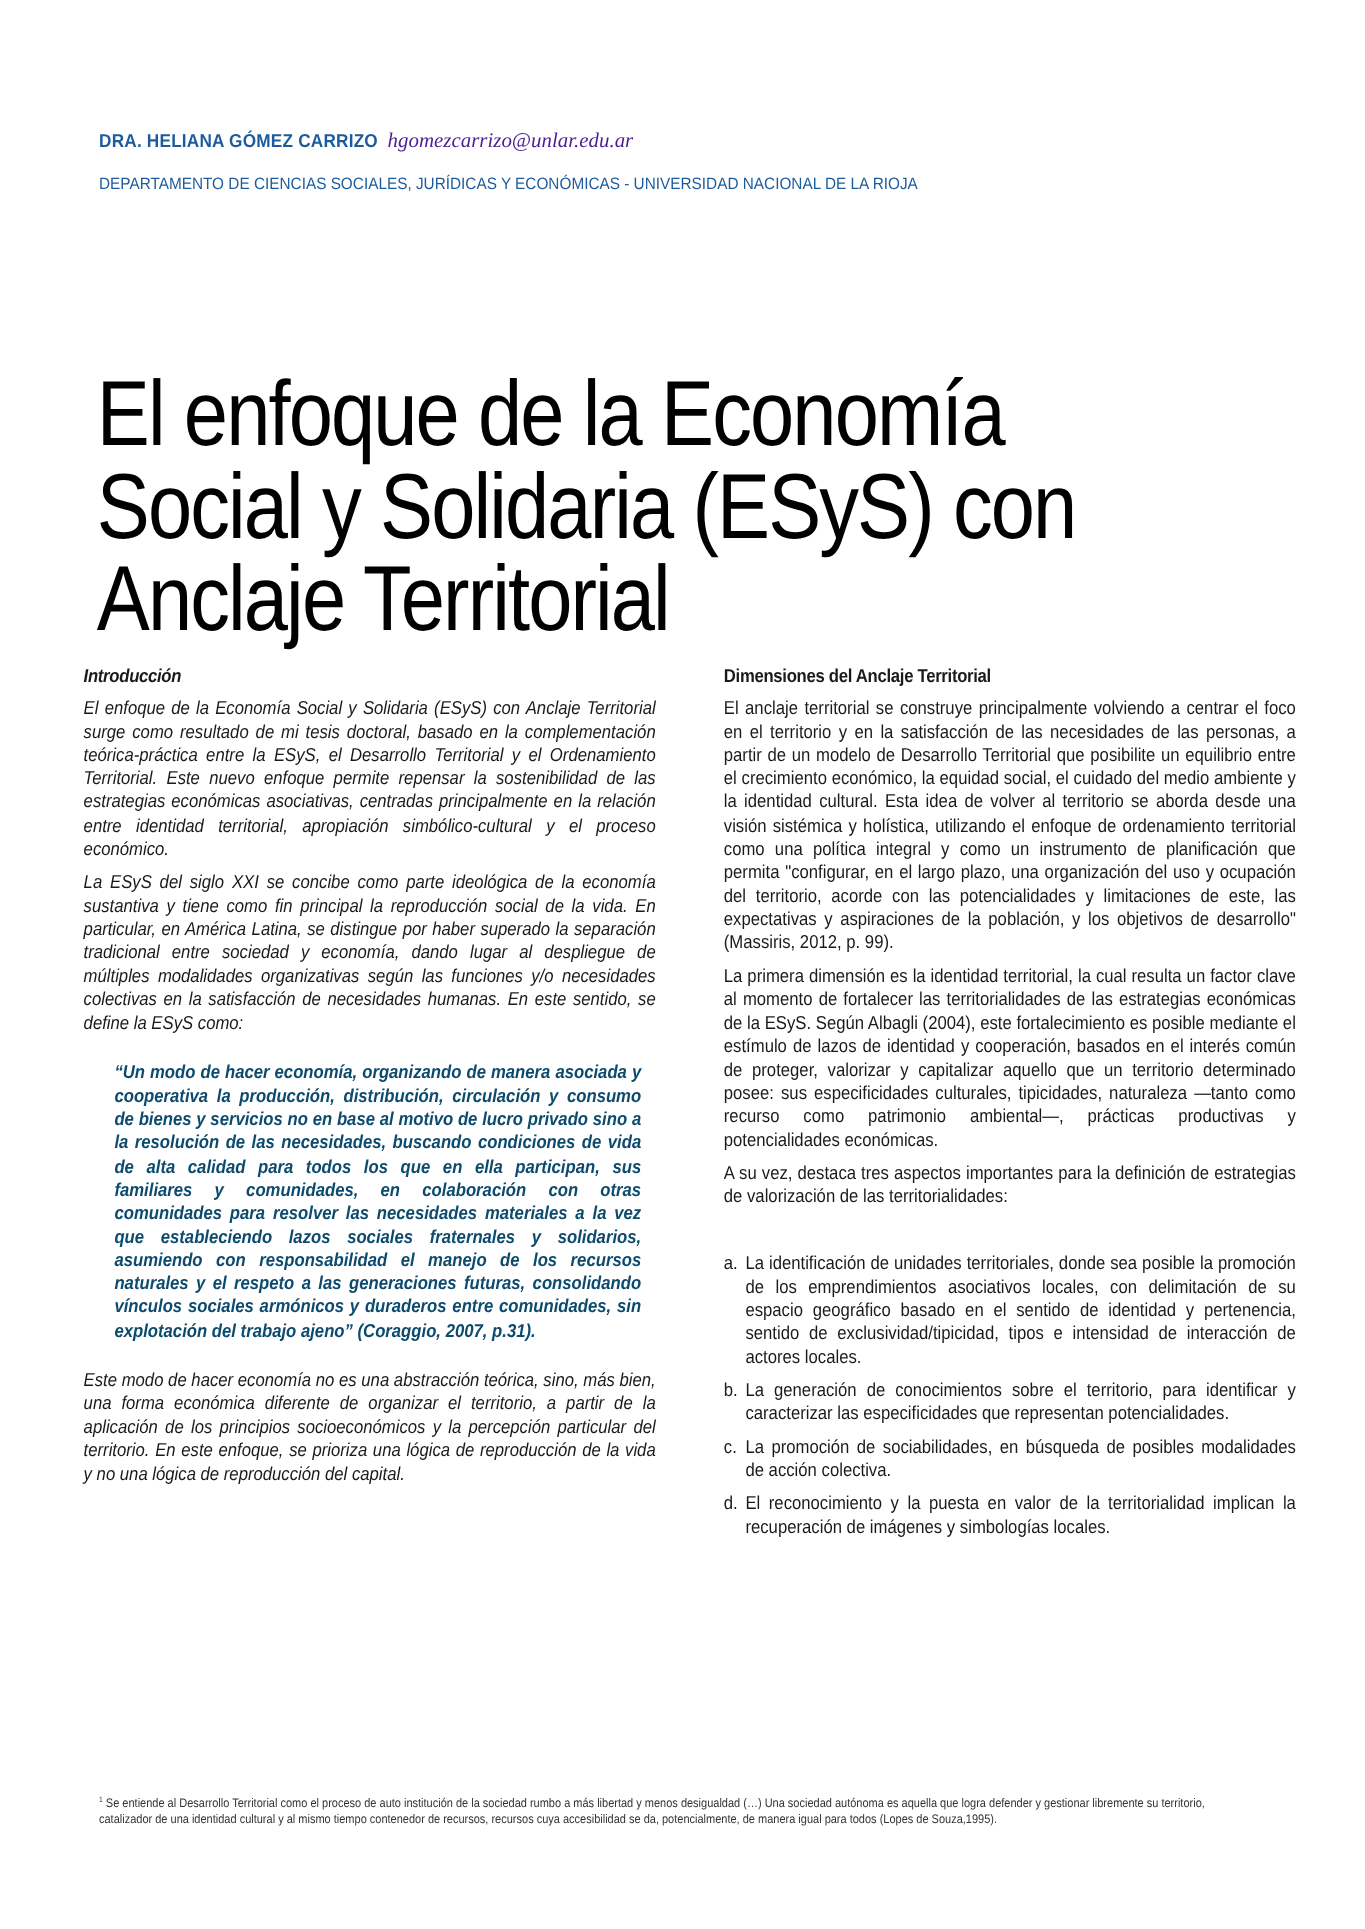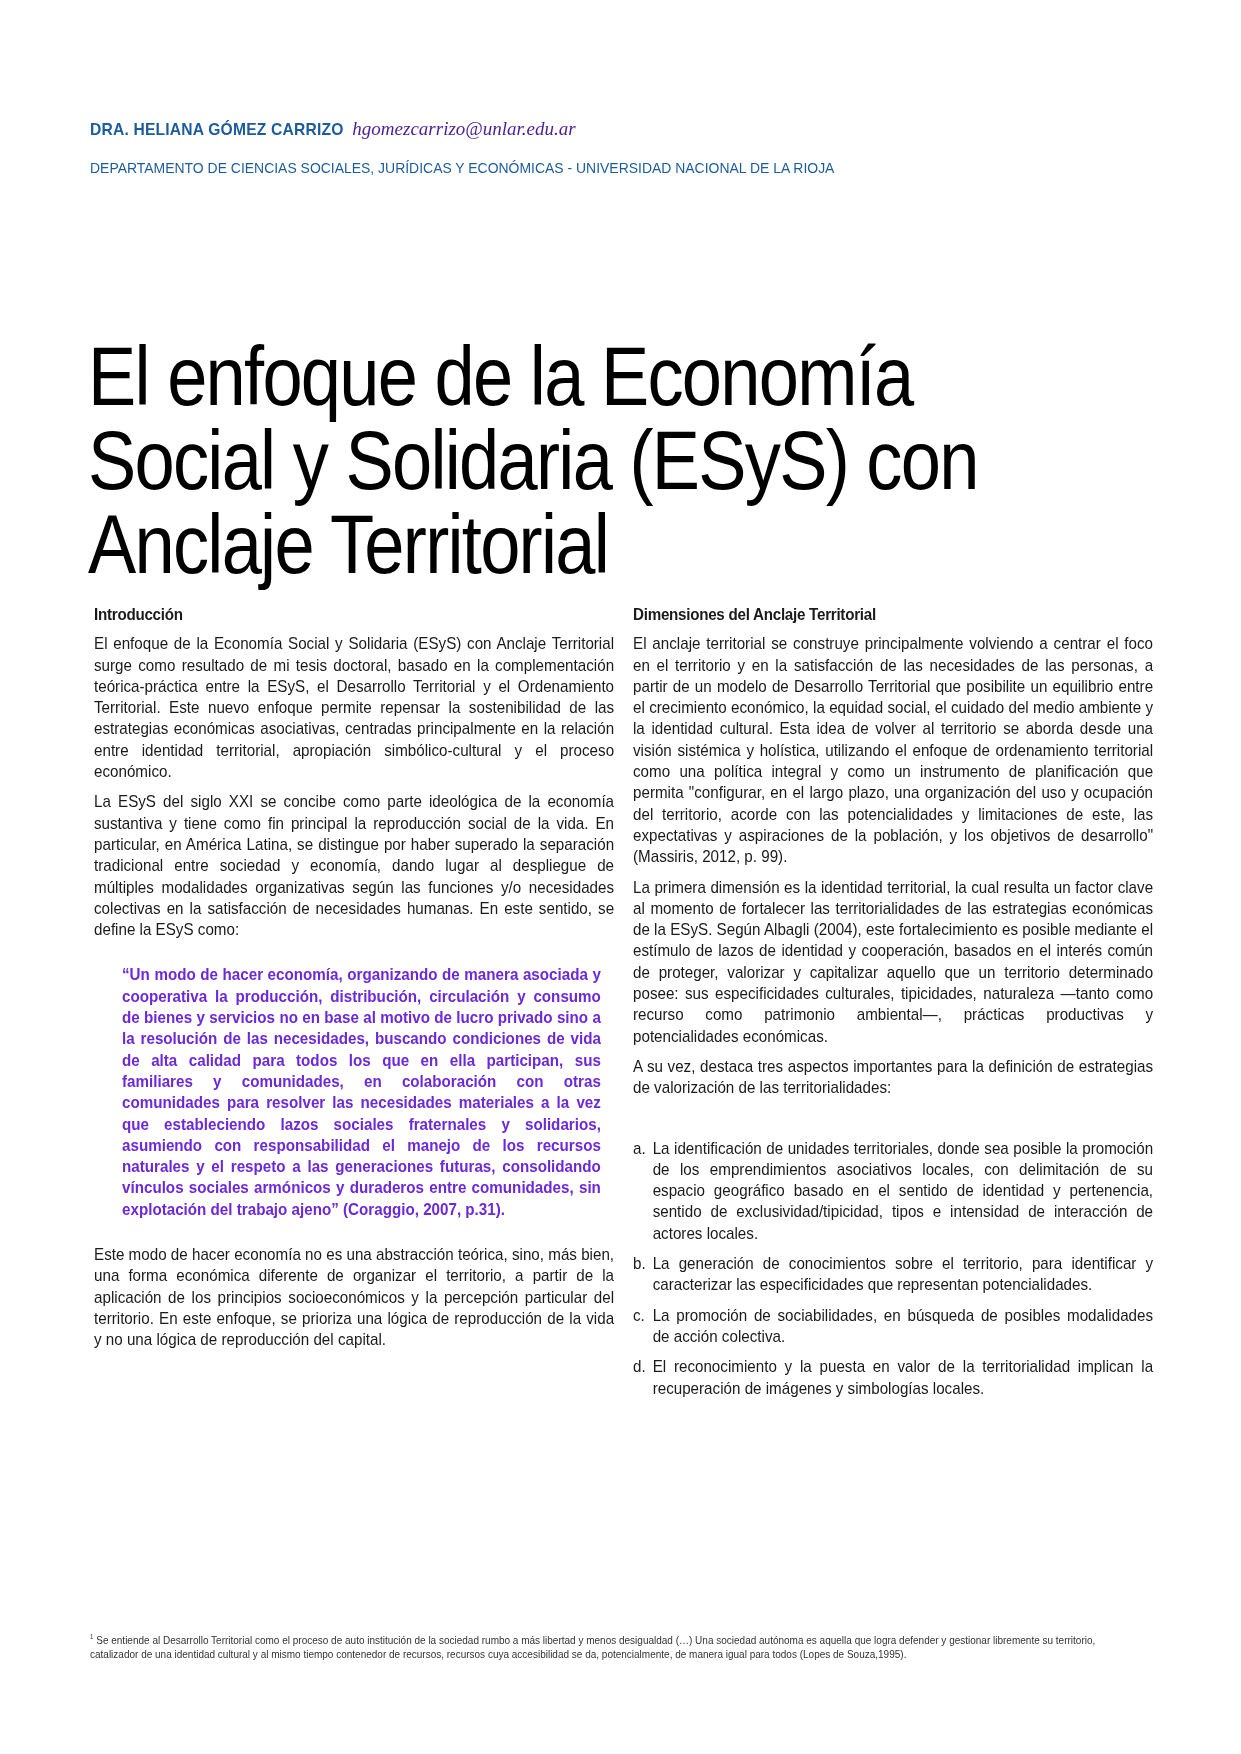--- a/index.html
+++ b/index.html
@@ -4,27 +4,27 @@
 <style>
   html, body { margin: 0; padding: 0; background: #ffffff; }
   body { width: 1241px; height: 1754px; position: relative; overflow: hidden; font-family: "Liberation Sans", sans-serif; color: #1a1a1a; }
   .author { position: absolute; left: 90px; top: 118px; font-size: 17px; white-space: nowrap; }
   .author .name { color: #1d5c9c; font-weight: bold; letter-spacing: 0.2px; display: inline-block; transform: scaleX(0.92); transform-origin: left center; }
   .author .email { color: #4c1d95; font-family: "Liberation Serif", serif; font-style: italic; font-size: 19px; margin-left: -18px; }
   .affil { position: absolute; left: 90px; top: 159px; font-size: 15px; color: #1d5c9c; white-space: nowrap; transform: scaleX(0.93); transform-origin: left center; letter-spacing: 0px; }
   .title { position: absolute; left: 88px; top: 278px; width: 1150px; font-size: 84px; line-height: 84px; color: #000; font-weight: normal; letter-spacing: -2px; }
   .title .tl { display: block; transform: scaleX(0.86); transform-origin: left center; white-space: nowrap; }
   .col { position: absolute; top: 604px; font-size: 17px; line-height: 21.3px; color: #1a1a1a; }
-  .col-left { left: 94px; width: 520px; }
-  .col-right { left: 633px; width: 520px; }
+  .col-left { left: 76px; width: 520px; font-style: italic; }
+  .col-right { left: 658px; width: 520px; }
   .col p, .col h3, .col li, .col blockquote { margin: 0; }
   .sq { display: block; width: 112%; transform: scaleX(0.893); transform-origin: left top; }
   .col h3 { font-size: 17px; font-weight: bold; margin-bottom: 8px; letter-spacing: -0.3px; color: #1a1a1a; }
   .col p { text-align: justify; margin-bottom: 9px; hyphens: manual; }
-  .quote { margin: 24px 0 24px 28px !important; color: #6d28d9; font-weight: bold; text-align: justify; }
+  .quote { margin: 24px 0 24px 28px !important; color: #0c4a6e; font-weight: bold; text-align: justify; }
   .quote .sq { width: 109%; }
   ol.items { list-style: none; padding: 0; margin: 0; }
   ol.items li { position: relative; padding-left: 22px; text-align: justify; margin-bottom: 9px; }
   ol.items li .mk { position: absolute; left: 0; top: 0; }
   .spacer { height: 30px; }
   .footnote { position: absolute; left: 90px; top: 1630px; width: 1180px; font-size: 11.3px; line-height: 14px; color: #333; transform: scaleX(0.885); transform-origin: left top; }
   .footnote sup { font-size: 7px; }
 </style>
 </head>
 <body>

